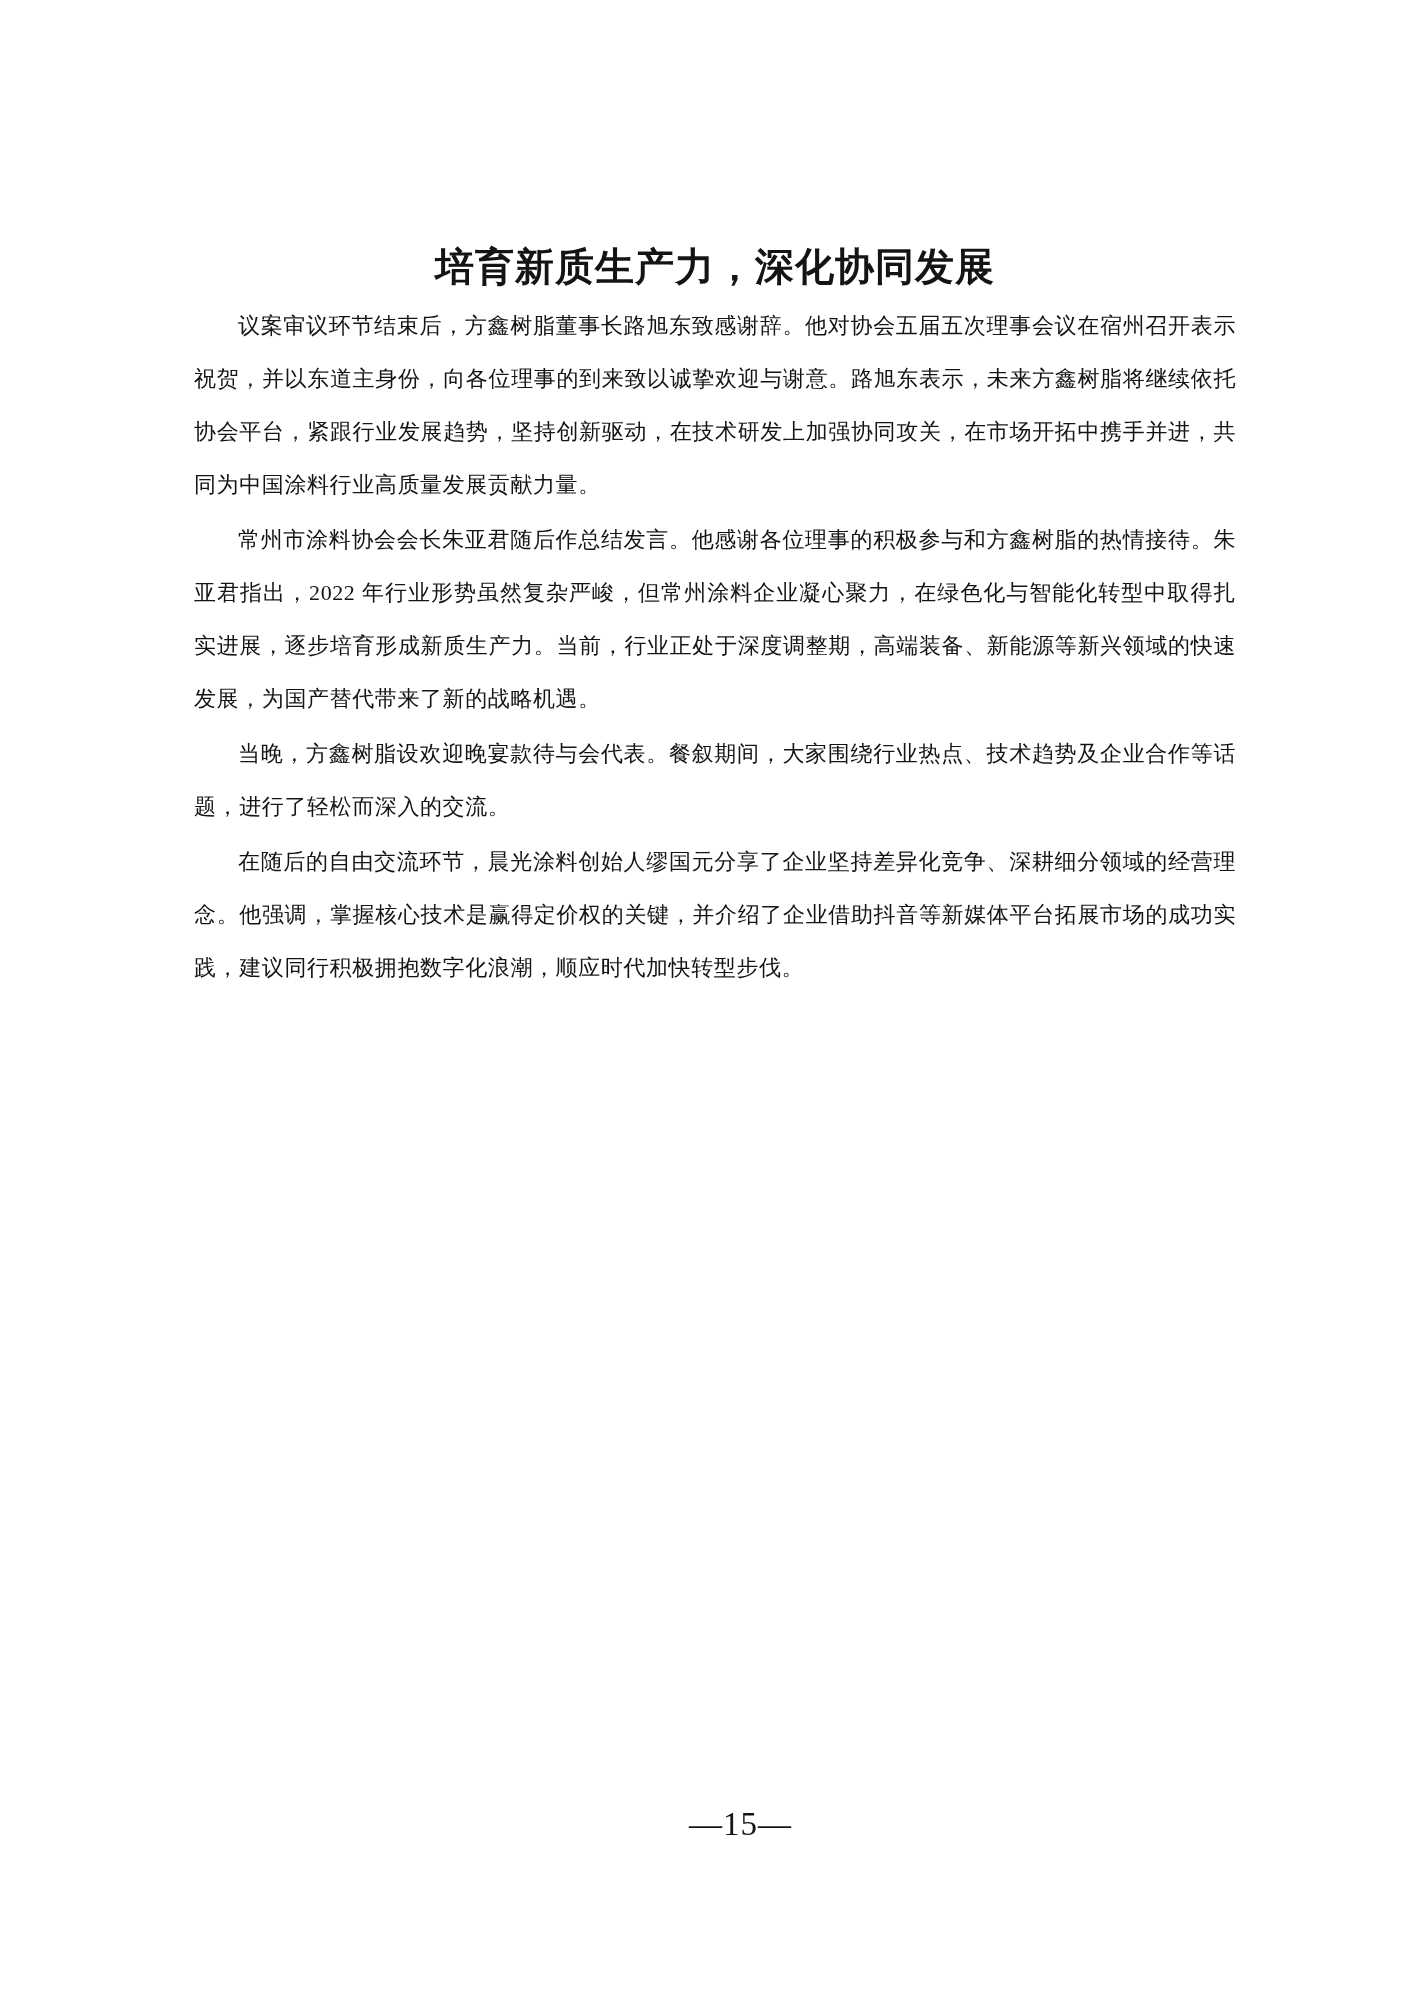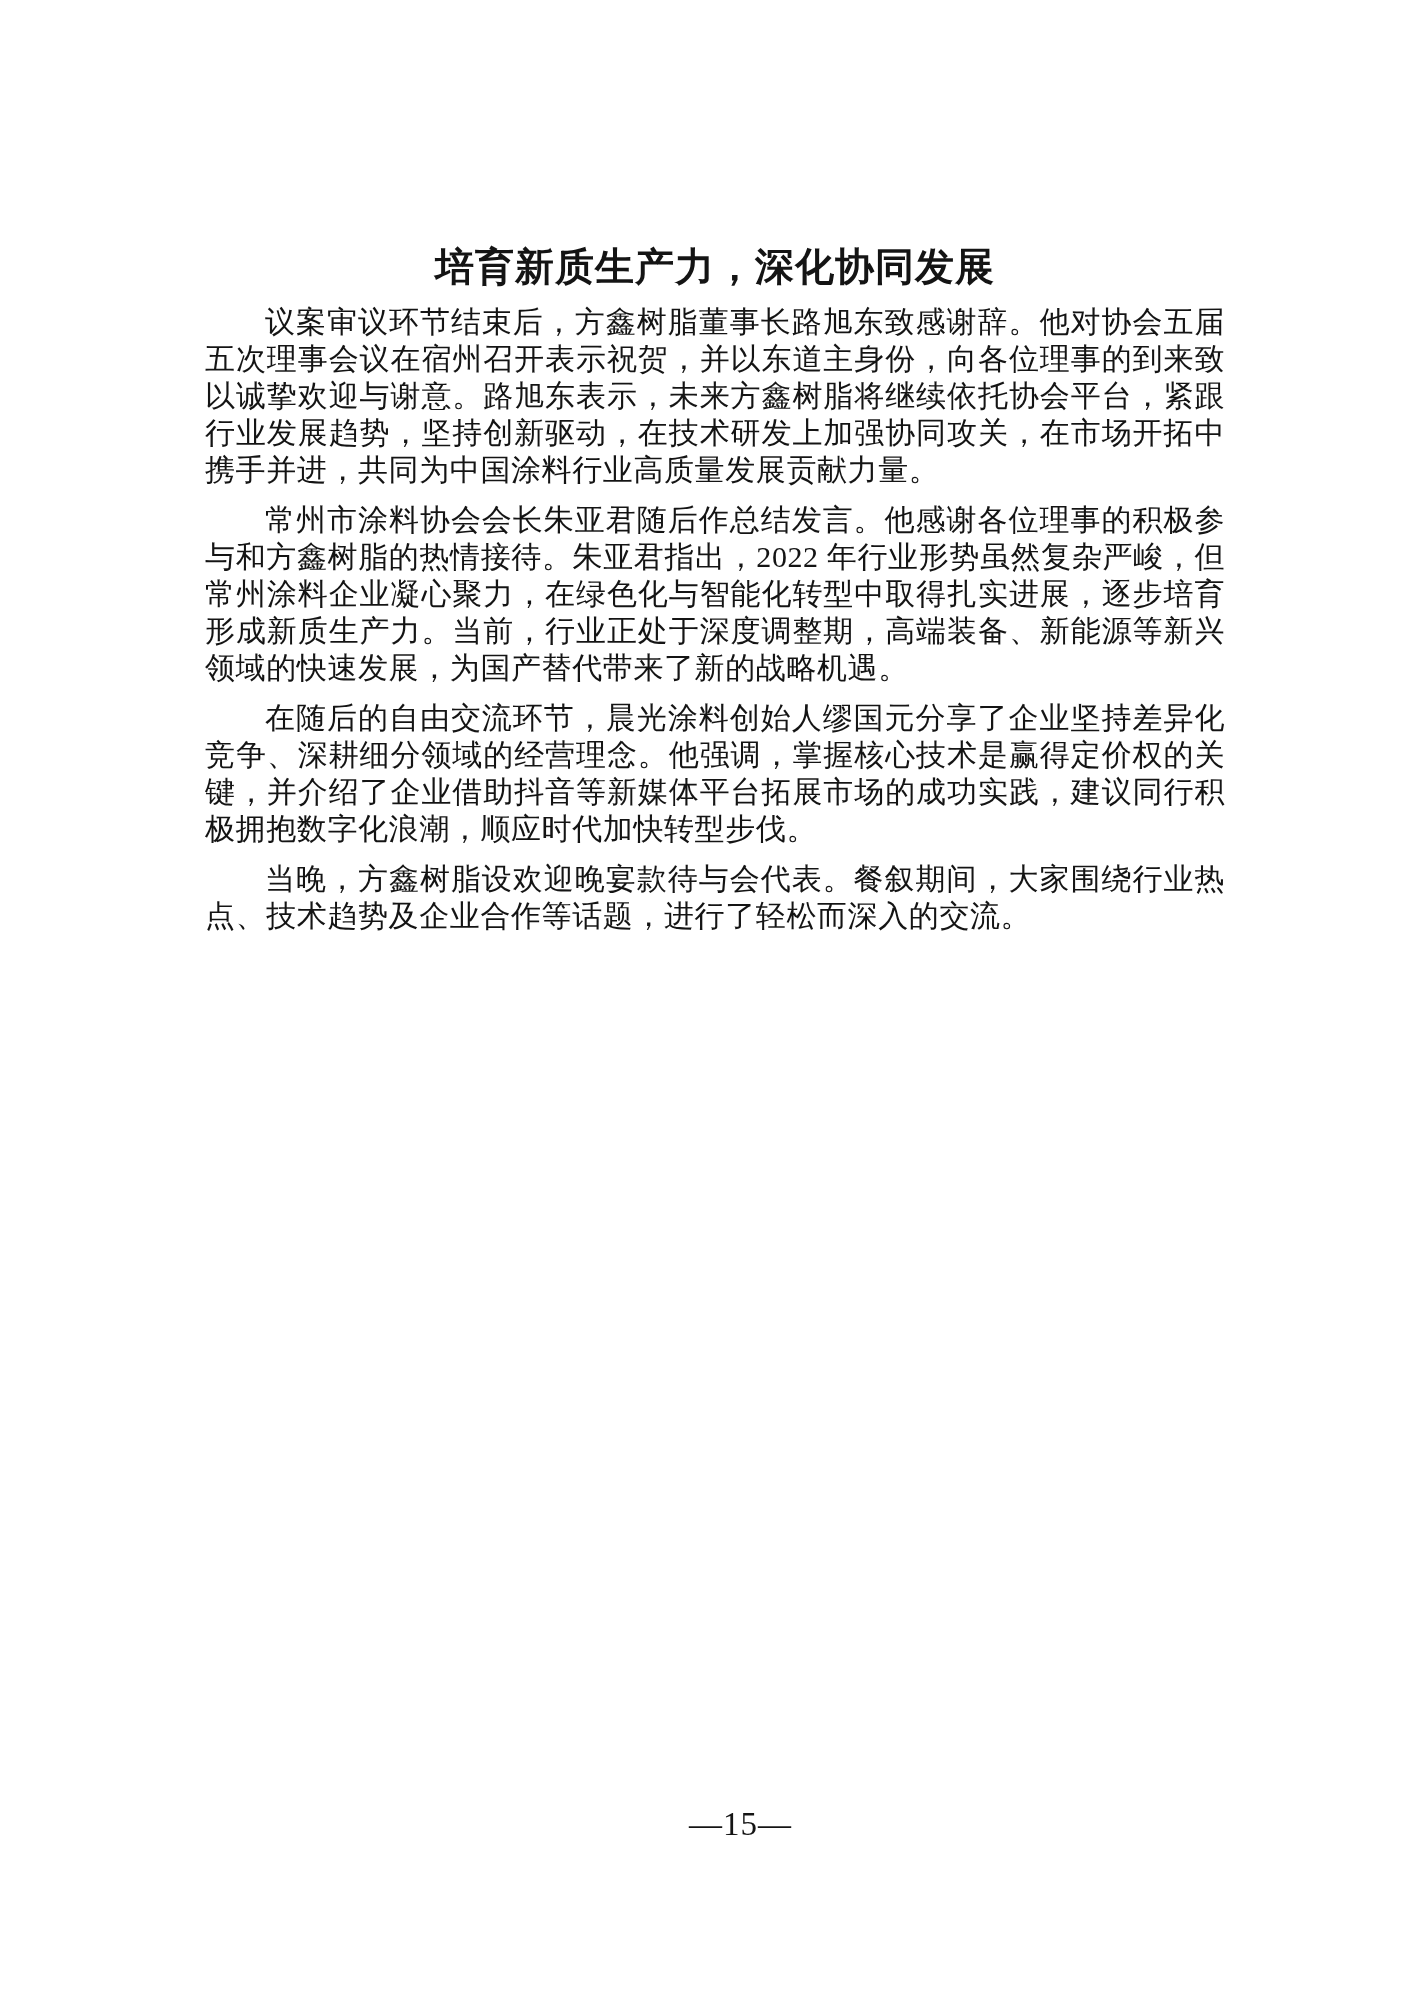--- a/index.html
+++ b/index.html
@@ -26,27 +26,27 @@
   .doc-title {
     font-family: "Liberation Sans", sans-serif;
     font-weight: bold;
     font-size: 39px;
     line-height: 46px;
     text-align: center;
     letter-spacing: 1px;
     margin: 0 0 9px 0;
   }
   .para {
-    font-size: 30px;
-    line-height: 37px;
+    font-size: 22px;
+    line-height: 53px;
     text-align: justify;
     text-justify: inter-ideograph;
     text-indent: 2em;
     letter-spacing: 0.6px;
-    margin: 13px;
+    margin: 2px;
   }
   .page-number {
     position: absolute;
     top: 1806px;
     left: 0;
     width: 100%;
     text-align: center;
     font-size: 33px;
     letter-spacing: 1px;
     color: #141414;
@@ -54,17 +54,17 @@
   }
 </style>
 </head>
 <body>
 
 <div class="page">
   <div class="content">
     <h1 class="doc-title">培育新质生产力，深化协同发展</h1>
     <p class="para">议案审议环节结束后，方鑫树脂董事长路旭东致感谢辞。他对协会五届五次理事会议在宿州召开表示祝贺，并以东道主身份，向各位理事的到来致以诚挚欢迎与谢意。路旭东表示，未来方鑫树脂将继续依托协会平台，紧跟行业发展趋势，坚持创新驱动，在技术研发上加强协同攻关，在市场开拓中携手并进，共同为中国涂料行业高质量发展贡献力量。</p>
     <p class="para">常州市涂料协会会长朱亚君随后作总结发言。他感谢各位理事的积极参与和方鑫树脂的热情接待。朱亚君指出，2022 年行业形势虽然复杂严峻，但常州涂料企业凝心聚力，在绿色化与智能化转型中取得扎实进展，逐步培育形成新质生产力。当前，行业正处于深度调整期，高端装备、新能源等新兴领域的快速发展，为国产替代带来了新的战略机遇。</p>
+    <p class="para">当晚，方鑫树脂设欢迎晚宴款待与会代表。餐叙期间，大家围绕行业热点、技术趋势及企业合作等话题，进行了轻松而深入的交流。</p>
     <p class="para">在随后的自由交流环节，晨光涂料创始人缪国元分享了企业坚持差异化竞争、深耕细分领域的经营理念。他强调，掌握核心技术是赢得定价权的关键，并介绍了企业借助抖音等新媒体平台拓展市场的成功实践，建议同行积极拥抱数字化浪潮，顺应时代加快转型步伐。</p>
-    <p class="para">当晚，方鑫树脂设欢迎晚宴款待与会代表。餐叙期间，大家围绕行业热点、技术趋势及企业合作等话题，进行了轻松而深入的交流。</p>
   </div>
   <div class="page-number">—15—</div>
 </div>
 
 </body></html>

